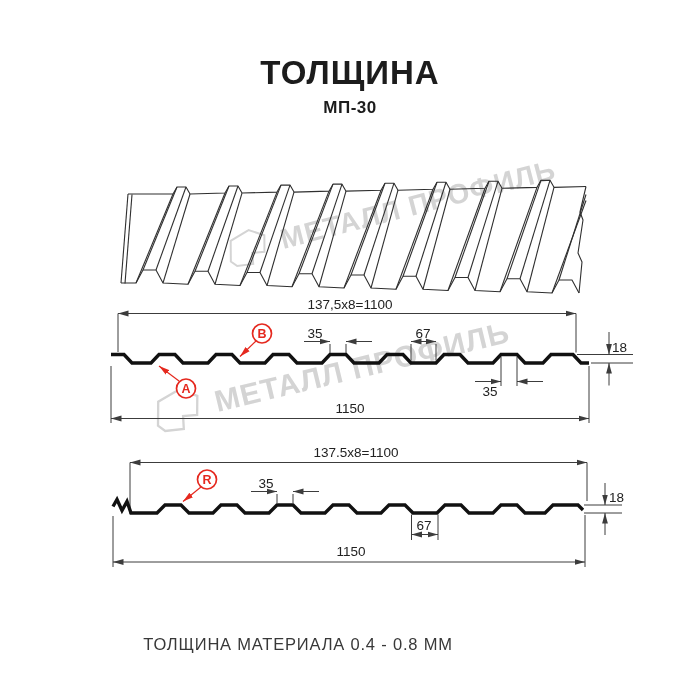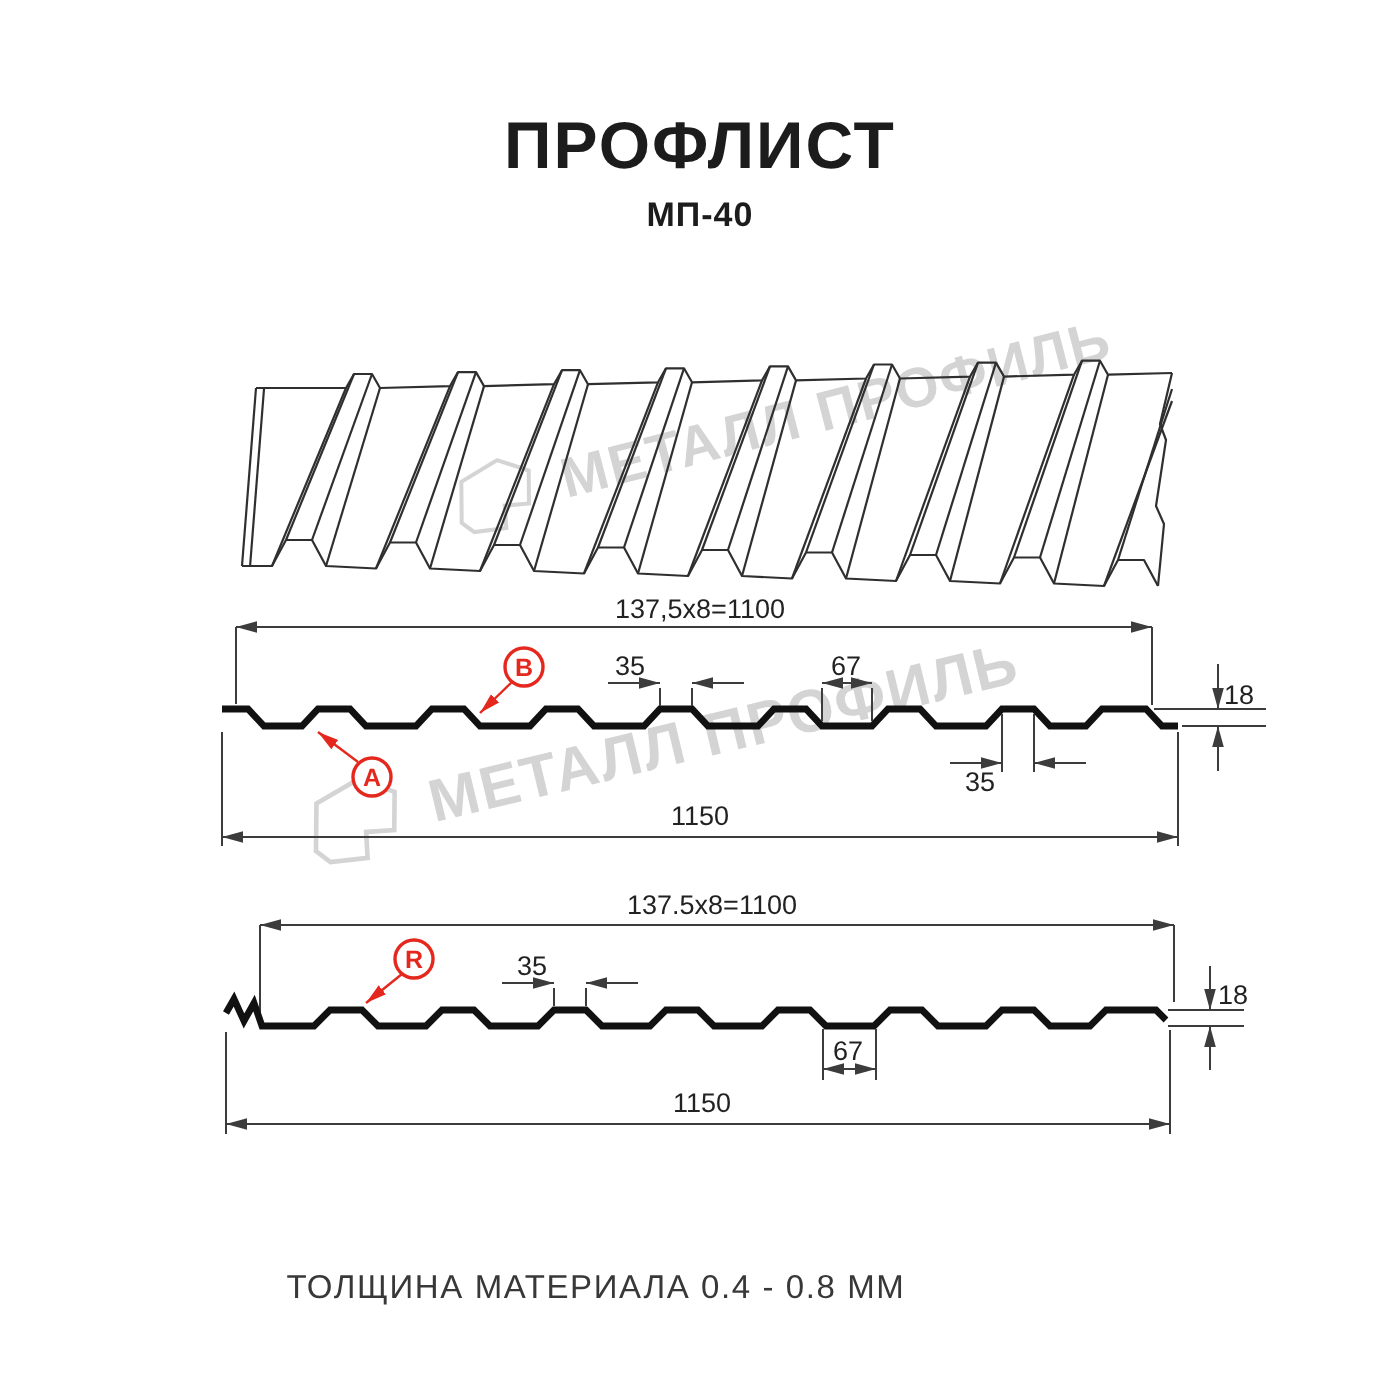--- a/index.html
+++ b/index.html
@@ -31,22 +31,22 @@
   text.red{fill:#e5281e;font-weight:bold;font-size:12.5px;}
   .dim{stroke:#3c3c3c;stroke-width:1;fill:none;}
   .redline{stroke:#e5281e;stroke-width:1.2;fill:none;}
   .prof{stroke:#111111;stroke-width:3.4;fill:none;stroke-linejoin:miter;}
   .sheet{stroke:#2f2f2f;stroke-width:1.1;fill:none;stroke-linejoin:round;}
   circle.badge{stroke:#e5281e;stroke-width:1.7;fill:#ffffff;}
 </style>
 </head>
 <body>
 
-<div class="title">ПРОФЛИСТ</div>
-<div class="subtitle">МП-40</div>
+<div class="title">ТОЛЩИНА</div>
+<div class="subtitle">МП-30</div>
 
 <div class="wm wm1">
   <svg width="48" height="38" viewBox="0 0 48 38">
     <path d="M5,27 L10,7 L30,1 L44,10 L40,26 L28,24 L26,35 L10,33 Z" fill="none" stroke="#d4d4d4" stroke-width="2"></path>
   </svg>
   <span>МЕТАЛЛ ПРОФИЛЬ</span>
 </div>
 
 <div class="wm wm2">
   <svg width="56" height="44" viewBox="0 0 48 38">

